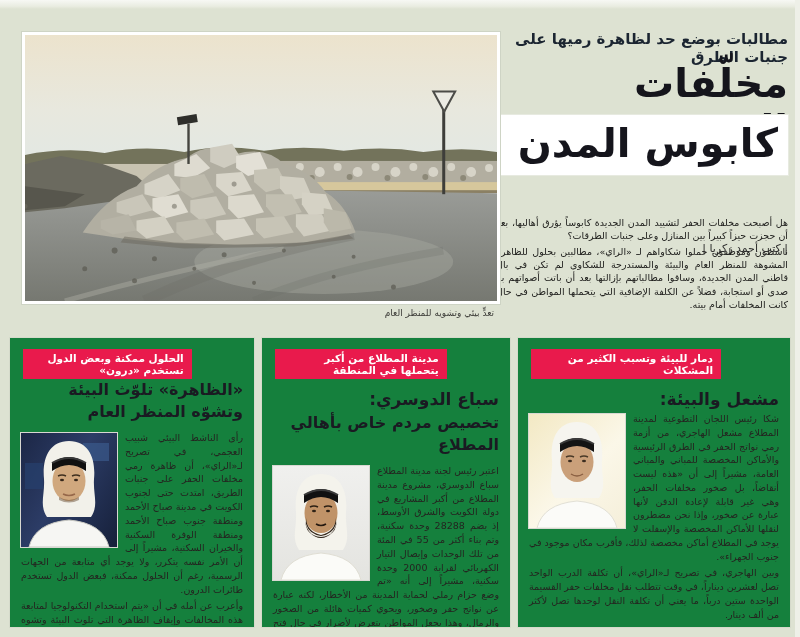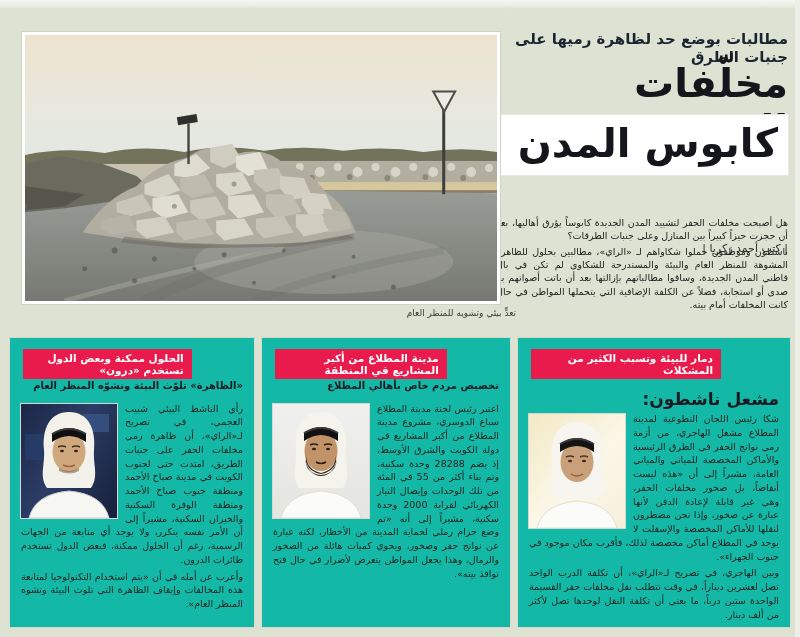--- a/index.html
+++ b/index.html
@@ -10,51 +10,51 @@
     direction:rtl;
   }
   .top-strip{position:absolute;top:0;left:0;right:0;height:9px;
     background:linear-gradient(180deg,#f7f8f4 0%,#e9ece1 70%,#dde2d2 100%);}
   .right-strip{position:absolute;top:0;right:0;width:5px;height:637px;background:#eef0e8;}
 
   
   .figure{position:absolute;left:22px;top:32px;width:478px;height:272px;
     background:#fff;padding:3px;box-sizing:border-box;box-shadow:0 0 0 1px #ced4c5;}
   .figure svg{display:block;width:100%;height:100%;}
-  .photo-caption{position:absolute;left:38px;top:308px;width:478px;
+  .photo-caption{position:absolute;left:16px;top:308px;width:478px;
     font-size:9px;color:#3c3c38;direction:rtl;}
 
   .kicker{position:absolute;top:30px;right:12px;width:300px;
     font-size:15px;font-weight:bold;color:#1b2531;text-align:right;}
   .headline1{position:absolute;top:60px;right:12px;width:320px;
     font-size:40px;line-height:1.15;font-weight:bold;color:#15151c;text-align:right;}
   .headline2{position:absolute;top:115px;right:12px;
     background:#fff;padding:6px 10px 10px 24px;
     font-size:40px;line-height:1.1;font-weight:bold;color:#15151c;white-space:nowrap;
     box-shadow:0 0 0 1px #e7eae0;}
   .byline{position:absolute;top:194px;right:12px;width:292px;
     font-size:11px;color:#2d2d2d;text-align:right;margin-top:48px;}
   .lead{position:absolute;top:216px;right:12px;width:292px;
     font-size:9.5px;line-height:1.38;color:#20201e;text-align:justify;}
   .lead p{margin:0 0 3px 0;}
 
   
   .cards{position:absolute;top:338px;left:10px;right:10px;bottom:10px;
     display:flex;gap:8px;}
-  .card{background:#14b8a6;box-sizing:border-box;padding:9px 11px;overflow:hidden;
+  .card{background:#15803d;box-sizing:border-box;padding:9px 11px;overflow:hidden;
     box-shadow:0 0 0 1px #d5dacb;}
   .card-0{flex:0 0 272px;}
   .card-1{flex:0 0 248px;}
   .card-2{flex:1 1 auto;}
   .tag-bar{display:block;width:76%;margin:2px auto 0 2px;
     background:var(--accent-red,#e91a4c);color:#fff;
     font-size:10.5px;font-weight:bold;text-align:right;
     padding:3px 8px;box-sizing:border-box;}
   .card-name{font-size:17px;font-weight:bold;color:#1a1a22;text-align:right;margin:10px 0 3px 0;}
-  .card-subhead{font-size:10px;font-weight:bold;color:#1a1a22;text-align:right;margin:0 0 9px 0;line-height:1.35;}
+  .card-subhead{font-size:16px;font-weight:bold;color:#1a1a22;text-align:right;margin:0 0 9px 0;line-height:1.35;}
   .card-body{font-size:9.5px;line-height:1.45;color:#242420;text-align:justify;}
   .card-body p{margin:0 0 3px 0;}
   .portrait{float:left;width:96px;height:114px;margin:2px 8px 3px 0;
     box-shadow:0 0 0 1px #d8d8d2;overflow:hidden;}
   .portrait svg{display:block;width:100%;height:100%;}
   .bg-warm{background:linear-gradient(135deg,#f3e9c4 0%,#fbf7e8 55%,#f5efda 100%);}
   .bg-plain{background:linear-gradient(180deg,#f0f0ee 0%,#e4e4e0 100%);}
   .bg-dark{background:linear-gradient(120deg,#1c2746 0%,#2c3c66 45%,#16203a 100%);}
 </style>
 </head>
@@ -189,21 +189,21 @@
       <rect x="153" y="80" width="20" height="8" fill="#2e2e2a" transform="rotate(-9 163 84)"></rect>
     </g>
   </svg>
 </div>
 <div class="photo-caption">تعدٍّ بيئي وتشويه للمنظر العام</div>
 
 <div class="cards">
 
   <div class="card card-0">
     <div class="tag-bar">دمار للبيئة وتسبب الكثير من المشكلات</div>
-    <div class="card-name">مشعل ناشطون:</div>
+    <div class="card-name">مشعل والبيئة:</div>
     <div class="card-body">
       <div class="portrait bg-warm">
         <svg viewBox="0 0 96 114">
           <path d="M8 114 Q14 90 48 87 Q82 90 88 114 Z" fill="#fbfbf8" stroke="#e2e0d6" stroke-width="1"></path>
           <path d="M48 8 C28 8 21 26 23 46 C24 62 18 72 26 84 L70 84 C78 72 72 62 73 46 C75 26 68 8 48 8 Z" fill="#f6f5ef"></path>
           <ellipse cx="48" cy="48" rx="16.5" ry="20" fill="#caa07a"></ellipse>
           <path d="M31 38 Q48 26 65 38 L65 30 Q48 18 31 30 Z" fill="#141414"></path>
           <path d="M31 30 Q48 20 65 30" stroke="#3a3a3a" stroke-width="2" fill="none"></path>
           <ellipse cx="41" cy="47" rx="2" ry="1.2" fill="#3c2d20"></ellipse>
           <ellipse cx="55" cy="47" rx="2" ry="1.2" fill="#3c2d20"></ellipse>
@@ -212,21 +212,22 @@
           <path d="M42 60 Q48 64 54 60" stroke="#8a5f42" stroke-width="1.5" fill="none"></path>
         </svg>
       </div>
       <p>شكا رئيس اللجان التطوعية لمدينة المطلاع مشعل الهاجري، من أزمة رمي نواتج الحفر في الطرق الرئيسية والأماكن المخصصة للمباني والمباني العامة، مشيراً إلى أن «هذه ليست أنقاضاً، بل صخور مخلفات الحفر، وهي غير قابلة لإعادة الدفن لأنها عبارة عن صخور، وإذا نحن مضطرون لنقلها للأماكن المخصصة والإسفلت لا يوجد في المطلاع أماكن مخصصة لذلك، فأقرب مكان موجود في جنوب الجهراء».</p>
       <p>وبين الهاجري، في تصريح لـ«الراي»، أن تكلفة الدرب الواحد تصل لعشرين ديناراً، في وقت تتطلب نقل مخلفات حفر القسيمة الواحدة ستين درباً، ما يعني أن تكلفة النقل لوحدها تصل لأكثر من ألف دينار.</p>
 
     </div>
   </div>
 
   <div class="card card-1">
-    <div class="tag-bar">مدينة المطلاع من أكبر المشاريع في المنطقة</div>
+    <div class="tag-bar">مدينة المطلاع من أكبر يتحملها في المنطقة</div>
+    <div class="card-name">سباع الدوسري:</div>
     <div class="card-subhead">تخصيص مردم خاص بأهالي المطلاع</div>
     <div class="card-body">
       <div class="portrait bg-plain">
         <svg viewBox="0 0 96 114">
           <path d="M8 114 Q14 90 48 87 Q82 90 88 114 Z" fill="#fbfbf8" stroke="#e0ded4" stroke-width="1"></path>
           <path d="M48 8 C28 8 21 26 23 46 C24 62 18 72 26 84 L70 84 C78 72 72 62 73 46 C75 26 68 8 48 8 Z" fill="#f4f3ec"></path>
           <ellipse cx="48" cy="47" rx="16.5" ry="20" fill="#c09368"></ellipse>
           <path d="M32 50 Q32 70 48 71 Q64 70 64 50 Q64 62 60 66 Q54 72 48 72 Q42 72 36 66 Q32 62 32 50 Z" fill="#2e2218"></path>
           <path d="M33 52 Q34 66 48 69 Q62 66 63 52 L63 58 Q60 68 48 70 Q36 68 33 58 Z" fill="#33261a"></path>
           <path d="M31 37 Q48 25 65 37 L65 29 Q48 17 31 29 Z" fill="#111111"></path>

